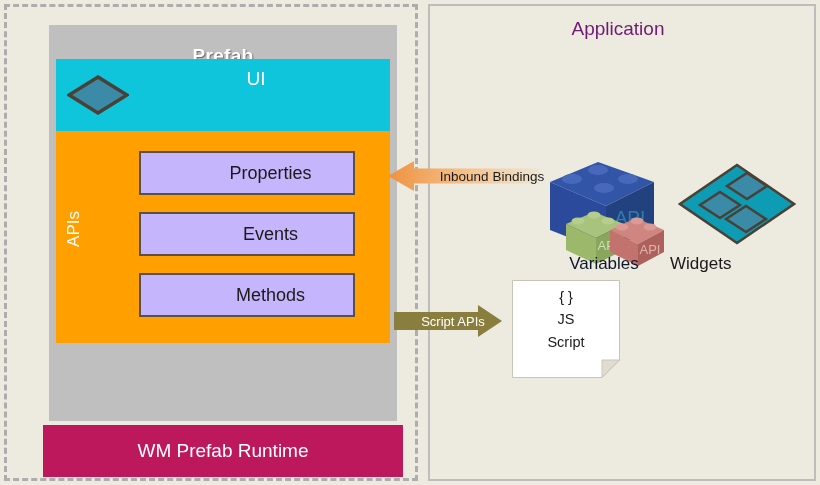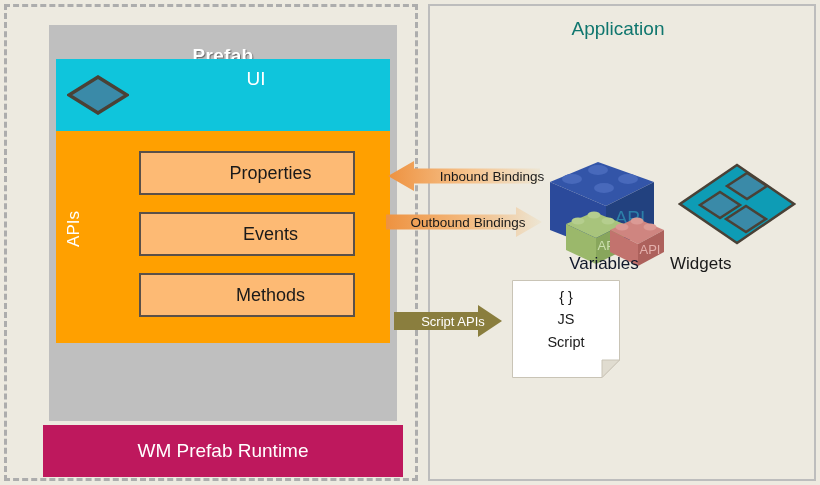--- a/index.html
+++ b/index.html
@@ -17,21 +17,21 @@
   #prefab-panel{
     left:4px;top:4px;width:414px;height:477px;
     border:3px dashed #ADADAD;
   }
   #application-panel{
     left:428px;top:4px;width:388px;height:477px;
     border:2px solid #BDBDBD;
   }
   .panel-title{
     position:absolute;left:0;right:8px;text-align:center;
-    font-size:19px;color:#0f766e;
+    font-size:19px;color:#701a75;
   }
   #application-title{top:12px;}
 
   
   #prefab-box{
     position:absolute;left:42px;top:18px;width:348px;height:396px;
     background:#BFBFBF;box-sizing:border-box;
   }
   #prefab-heading{
     position:absolute;left:0;right:0;top:20px;text-align:center;
@@ -60,21 +60,21 @@
     position:absolute;left:49px;top:124px;width:334px;height:212px;
     background:#FFA000;
   }
   #apis-label{
     position:absolute;left:-12px;top:88px;width:60px;
     transform:rotate(-90deg);
     text-align:center;font-size:17px;color:#FFFFFF;
   }
   .api-box{
     position:absolute;left:83px;width:216px;height:44px;
-    background:#fdba74;border:2.5px solid #5A5048;
+    background:#c4b5fd;border:2.5px solid #5A5048;
     box-sizing:border-box;
     display:flex;align-items:center;justify-content:center;
     font-size:18px;color:#1A1A1A;padding-left:47px;
   }
   #api-properties{top:20px;}
   #api-events{top:81px;}
   #api-methods{top:142px;}
 
   
   #config-band{
@@ -181,33 +181,20 @@
           <stop offset="0%" stop-color="#EE9240"></stop>
           <stop offset="55%" stop-color="#F6C48F"></stop>
           <stop offset="100%" stop-color="#EDE6D4"></stop>
         </linearGradient>
       </defs>
       <polygon points="0,16 26,1 26,8.5 152,8.5 152,23.5 26,23.5 26,31" fill="url(#gradInbound)"></polygon>
     </svg>
     <div class="arrow-label">Inbound Bindings</div>
   </div>
 
-  <div class="arrow-wrap" id="arrow-outbound">
-    <svg viewBox="0 0 156 32" width="156" height="32">
-      <defs>
-        <linearGradient id="gradOutbound" x1="0" y1="0" x2="1" y2="0">
-          <stop offset="0%" stop-color="#EE9240"></stop>
-          <stop offset="50%" stop-color="#F3B87C"></stop>
-          <stop offset="100%" stop-color="#EDE6D4"></stop>
-        </linearGradient>
-      </defs>
-      <polygon points="0,8.5 130,8.5 130,1 156,16 130,31 130,23.5 0,23.5" fill="url(#gradOutbound)"></polygon>
-    </svg>
-    <div class="arrow-label">Outbound Bindings</div>
-  </div>
 
   <div class="arrow-wrap" id="arrow-script">
     <svg viewBox="0 0 108 34" width="108" height="34">
       <polygon points="0,8 84,8 84,1 108,17 84,33 84,26 0,26" fill="#8A7E3E"></polygon>
     </svg>
     <div class="arrow-label">Script APIs</div>
   </div>
 
   <svg id="variables-group" viewBox="0 0 132 122" width="132" height="122">
 

